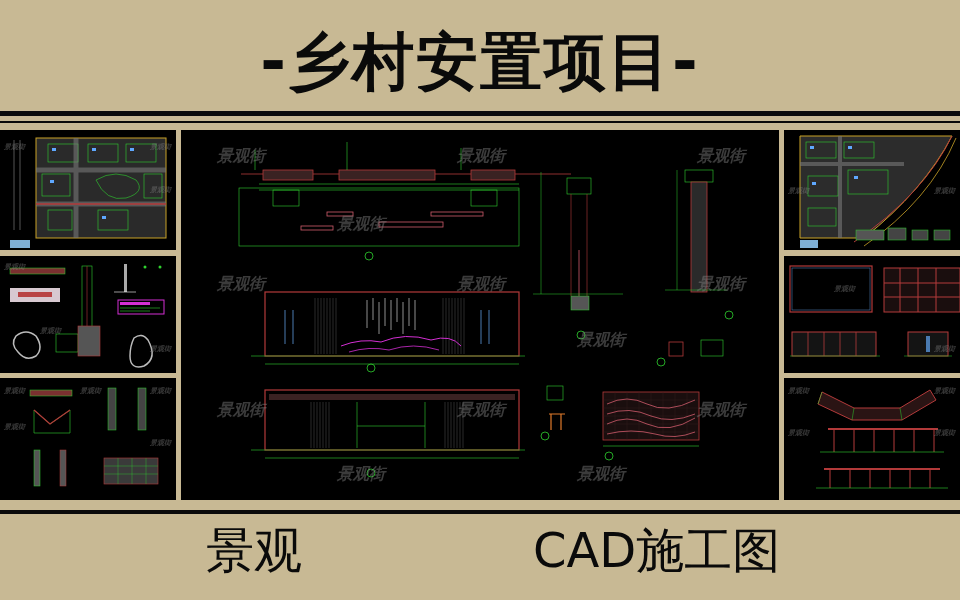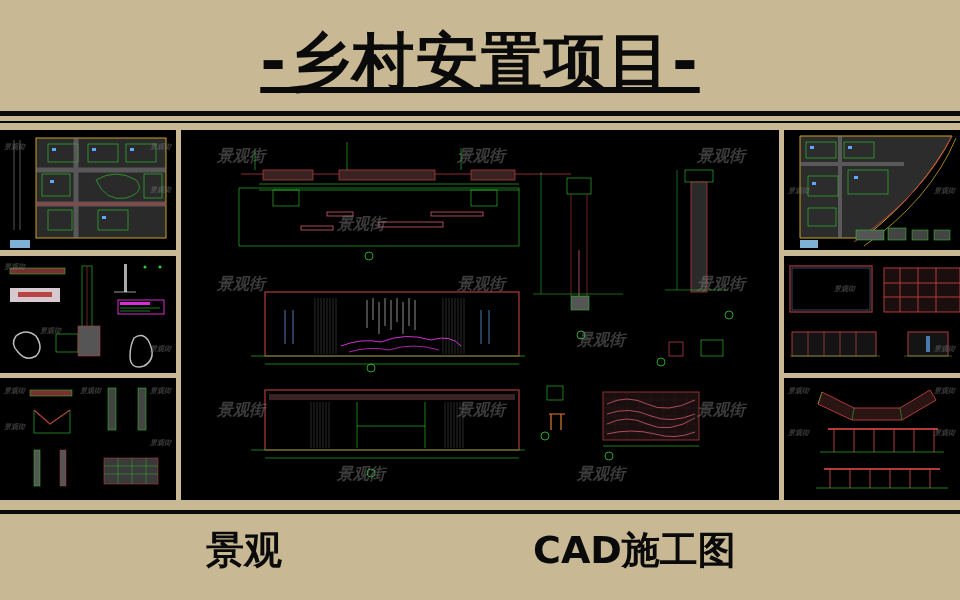--- a/index.html
+++ b/index.html
@@ -5,34 +5,34 @@
   html, body { margin: 0; padding: 0; }
   body {
     width: 960px; height: 600px; overflow: hidden;
     background: #c8b994;
     position: relative;
     font-family: "DejaVu Sans", "Liberation Sans", sans-serif;
   }
   .title {
     position: absolute; left: 0; top: 22px; width: 960px;
     text-align: center; font-size: 62px; font-weight: bold;
-    color: #0a0a0a; letter-spacing: 2px; line-height: 80px; text-decoration: underline;
+    color: #0a0a0a; letter-spacing: 2px; line-height: 80px;
   }
   .rule { position: absolute; left: 0; width: 960px; background: #0a0a0a; }
   .panel {
     position: absolute; background: #000; overflow: hidden;
   }
   .panel svg { position: absolute; left: 0; top: 0; width: 100%; height: 100%; }
   .wm {
     position: absolute; color: rgba(130,130,130,0.45);
     font-style: italic; font-weight: bold; font-size: 16px; white-space: nowrap;
   }
   .wm.small { font-size: 7px; }
   .caption {
-    position: absolute; top: 523px; font-size: 38px; font-weight: bold;
+    position: absolute; top: 523px; font-size: 48px; font-weight: normal;
     color: #0a0a0a; line-height: 54px;
   }
 </style>
 </head>
 <body>
 
 <div class="title">-乡村安置项目-</div>
 <div class="rule" style="top:111px;height:5px;"></div>
 <div class="rule" style="top:121px;height:2px;"></div>
 

